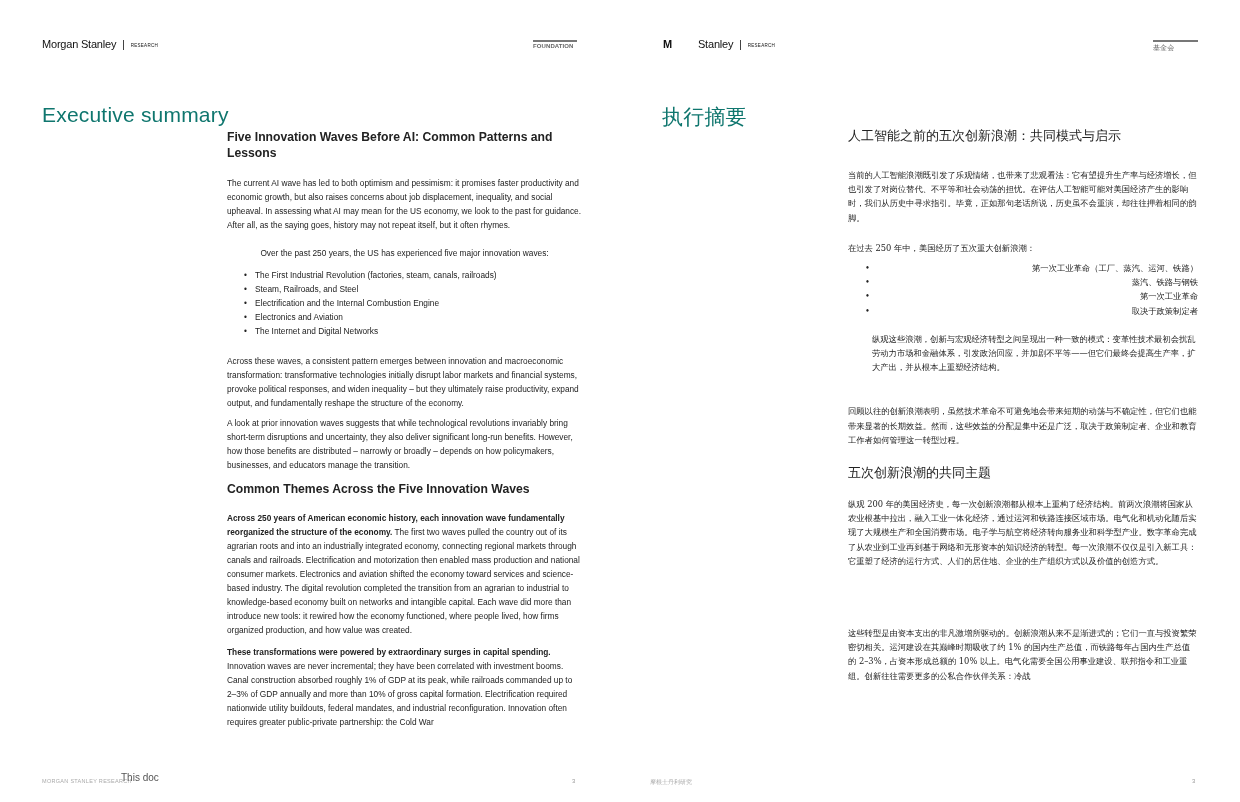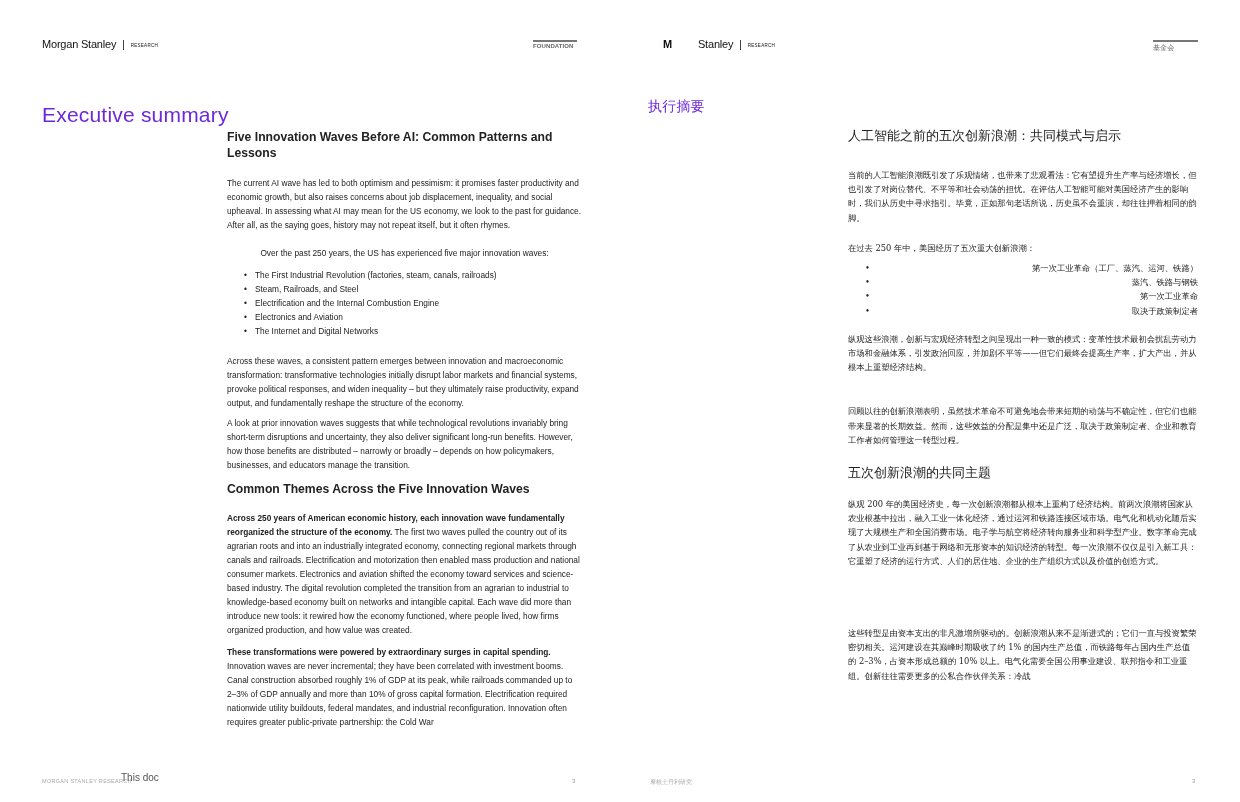--- a/index.html
+++ b/index.html
@@ -11,22 +11,22 @@
   .logo { position: absolute; top: 38px; left: 42px; font-size: 11px; color: #111; letter-spacing: -0.2px; white-space: nowrap; }
   .logo .sep { margin: 0 6px 0 6px; font-size: 10px; }
   .logo .research { font-size: 4.5px; letter-spacing: 0.3px; vertical-align: middle; }
   .right .logo { left: 43px; }
   .right .logo .m { font-weight: bold; margin-right: 26px; }
 
   .section-tag { position: absolute; top: 40px; font-size: 6px; color: #666; font-weight: bold; letter-spacing: 0.1px; border-top: 2px solid #777; padding-top: 1px; }
   .left .section-tag { left: 533px; width: 44px; }
   .right .section-tag { left: 533px; width: 45px; font-weight: normal; font-size: 7px; }
 
-  .page-title { position: absolute; top: 89px; left: 42px; font-size: 21px; color: #6d28d9; font-weight: normal; letter-spacing: 0.2px; }
-  .right .page-title { left: 28px; font-size: 14px; font-family: "DejaVu Sans", sans-serif; }
+  .page-title { position: absolute; top: 89px; left: 42px; font-size: 21px; color: #0f766e; font-weight: normal; letter-spacing: 0.2px; }
+  .right .page-title { left: 42px; font-size: 21px; font-family: "DejaVu Sans", sans-serif; }
 
   .content { position: absolute; left: 227px; width: 355px; font-size: 8.3px; line-height: 14px; color: #222; }
   .right .content { left: 228px; width: 350px; font-family: "DejaVu Serif", serif; font-size: 8.3px; line-height: 14.2px; }
 
   h2 { font-size: 12.2px; line-height: 16px; margin: 0; font-weight: bold; color: #222; }
   .right h2 { font-weight: normal; font-size: 13px; font-family: "DejaVu Sans", sans-serif; }
 
   p { margin: 0; }
   ul { margin: 0; padding-left: 28px; }
   ul li { list-style: none; position: relative; }
@@ -83,21 +83,21 @@
   <div class="content" style="top:128px;">
     <h2>人工智能之前的五次创新浪潮：共同模式与启示</h2>
     <p style="margin-top:24px;">当前的人工智能浪潮既引发了乐观情绪，也带来了悲观看法：它有望提升生产率与经济增长，但也引发了对岗位替代、不平等和社会动荡的担忧。在评估人工智能可能对美国经济产生的影响时，我们从历史中寻求指引。毕竟，正如那句老话所说，历史虽不会重演，却往往押着相同的韵脚。</p>
     <p style="margin-top:16px;">在过去 250 年中，美国经历了五次重大创新浪潮：</p>
     <ul style="margin-top:6px;text-align:right;">
       <li>第一次工业革命（工厂、蒸汽、运河、铁路）</li>
       <li>蒸汽、铁路与钢铁</li>
       <li>第一次工业革命</li>
       <li>取决于政策制定者</li>
     </ul>
-    <p style="margin-top:14px;">纵观这些浪潮，创新与宏观经济转型之间呈现出一种一致的模式：变革性技术最初会扰乱劳动力市场和金融体系，引发政治回应，并加剧不平等——但它们最终会提高生产率，扩大产出，并从根本上重塑经济结构。</p>
+    <p style="margin-top:14px;margin-left:24px;">纵观这些浪潮，创新与宏观经济转型之间呈现出一种一致的模式：变革性技术最初会扰乱劳动力市场和金融体系，引发政治回应，并加剧不平等——但它们最终会提高生产率，扩大产出，并从根本上重塑经济结构。</p>
     <p style="margin-top:30px;">回顾以往的创新浪潮表明，虽然技术革命不可避免地会带来短期的动荡与不确定性，但它们也能带来显著的长期效益。然而，这些效益的分配是集中还是广泛，取决于政策制定者、企业和教育工作者如何管理这一转型过程。</p>
     <h2 style="margin-top:18px;">五次创新浪潮的共同主题</h2>
     <p style="margin-top:16px;">纵观 200 年的美国经济史，每一次创新浪潮都从根本上重构了经济结构。前两次浪潮将国家从农业根基中拉出，融入工业一体化经济，通过运河和铁路连接区域市场。电气化和机动化随后实现了大规模生产和全国消费市场。电子学与航空将经济转向服务业和科学型产业。数字革命完成了从农业到工业再到基于网络和无形资本的知识经济的转型。每一次浪潮不仅仅是引入新工具：它重塑了经济的运行方式、人们的居住地、企业的生产组织方式以及价值的创造方式。</p>
     <p style="margin-top:58px;">这些转型是由资本支出的非凡激增所驱动的。创新浪潮从来不是渐进式的；它们一直与投资繁荣密切相关。运河建设在其巅峰时期吸收了约 1% 的国内生产总值，而铁路每年占国内生产总值的 2–3%，占资本形成总额的 10% 以上。电气化需要全国公用事业建设、联邦指令和工业重组。创新往往需要更多的公私合作伙伴关系：冷战</p>
   </div>
 
   <div class="footer-left">摩根士丹利研究</div>
   <div class="footer-num">3</div>
 </div>
 

